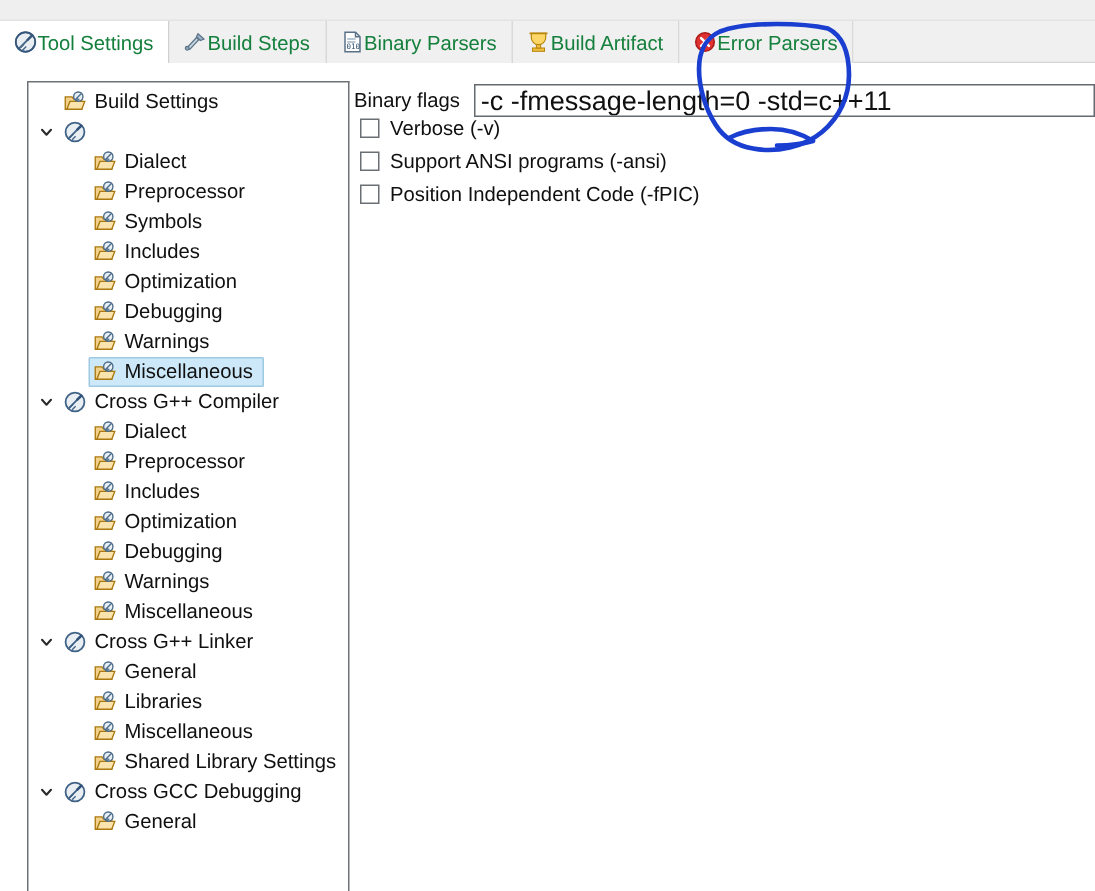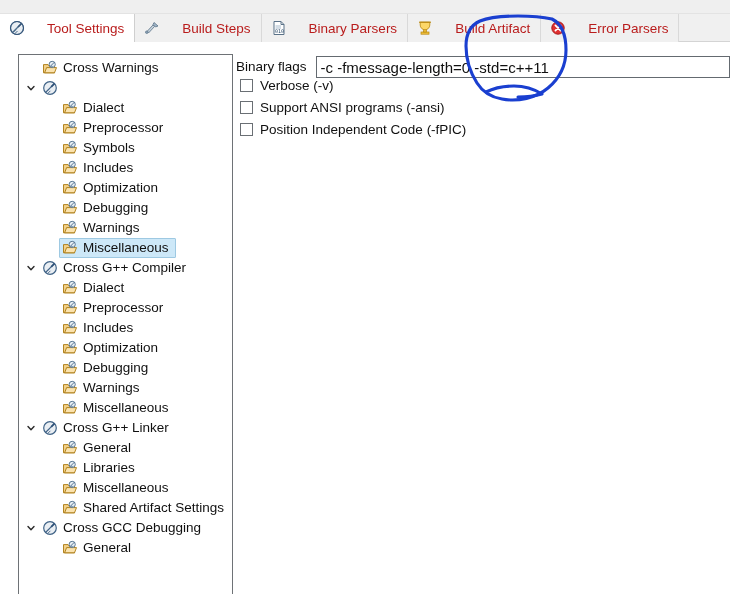--- a/index.html
+++ b/index.html
@@ -35,26 +35,26 @@
     height: 28px;
     background: #f0f0f0;
     border-bottom: 1px solid #d4d4d4;
     display: flex;
     align-items: stretch;
     box-sizing: border-box;
   }
   .tab {
     display: flex;
     align-items: center;
-    gap: 22px;
+    gap: 0;
     padding: 0 10px 0 9px;
     height: 28px;
     box-sizing: border-box;
     font-size: 13.5px;
-    color: #b91c1c;
+    color: #15803d;
     white-space: nowrap;
     border-right: 1px solid #d9d9d9;
     background: #f0f0f0;
     cursor: default;
   }
   .tab.selected {
     background: #ffffff;
     border-right: 1px solid #cfcfcf;
   }
   .tabbar-filler {
@@ -161,21 +161,21 @@
     margin-right: 9px;
     line-height: 16px;
   }
   .flags-input {
     flex: 1;
     height: 22px;
     box-sizing: border-box;
     border: 1px solid #646a70;
     background: #ffffff;
     font-family: "Liberation Sans", sans-serif;
-    font-size: 15px;
+    font-size: 18px;
     color: #101010;
     padding: 1px 4px;
     outline: none;
     margin-right: 0px;
   }
 
   .checks {
     position: absolute;
     left: 6px;
     top: 32px;
@@ -288,21 +288,21 @@
       <div class="tree-row depth1">
         <span class="twisty"></span>
         <span class="selwrap">
           <span class="ticon"><svg width="16" height="16" viewBox="0 0 16 16">
               <path d="M1.5 12.8 V4.6 H6 L7.2 6 H12.5 V12.8 Z" fill="#f3d18a" stroke="#a9780f" stroke-width="0.9"></path>
               <path d="M2.6 12.8 L4.6 7.6 H14.5 L12.5 12.8 Z" fill="#fbe3ae" stroke="#a9780f" stroke-width="0.9"></path>
               <circle cx="10.2" cy="4.4" r="3.1" fill="#e7eef4" stroke="#4a6b8a" stroke-width="0.9"></circle>
               <path d="M8 6.6 L12.4 2.2" stroke="#4a6b8a" stroke-width="0.9"></path>
               <path d="M8.7 6.9 L10.1 5.5 M9.5 7.3 L10.9 5.9" stroke="#4a6b8a" stroke-width="0.7"></path>
             </svg></span>
-          <span class="tlabel">Cross Warnings</span>
+          <span class="tlabel">Build Settings</span>
         </span>
       </div>
       <div class="tree-row depth1">
         <span class="twisty">
           <svg width="10" height="10" viewBox="0 0 10 10">
             <path d="M2 3.5 L5 6.8 L8 3.5" fill="none" stroke="#2b2b2b" stroke-width="1.4" stroke-linecap="round" stroke-linejoin="round"></path>
           </svg>
         </span>
         <span class="selwrap">
           <span class="ticon"><svg width="16" height="16" viewBox="0 0 16 16">
@@ -582,21 +582,21 @@
       <div class="tree-row depth2">
         <span class="twisty"></span>
         <span class="selwrap">
           <span class="ticon"><svg width="16" height="16" viewBox="0 0 16 16">
               <path d="M1.5 12.8 V4.6 H6 L7.2 6 H12.5 V12.8 Z" fill="#f3d18a" stroke="#a9780f" stroke-width="0.9"></path>
               <path d="M2.6 12.8 L4.6 7.6 H14.5 L12.5 12.8 Z" fill="#fbe3ae" stroke="#a9780f" stroke-width="0.9"></path>
               <circle cx="10.2" cy="4.4" r="3.1" fill="#e7eef4" stroke="#4a6b8a" stroke-width="0.9"></circle>
               <path d="M8 6.6 L12.4 2.2" stroke="#4a6b8a" stroke-width="0.9"></path>
               <path d="M8.7 6.9 L10.1 5.5 M9.5 7.3 L10.9 5.9" stroke="#4a6b8a" stroke-width="0.7"></path>
             </svg></span>
-          <span class="tlabel">Shared Artifact Settings</span>
+          <span class="tlabel">Shared Library Settings</span>
         </span>
       </div>
       <div class="tree-row depth1">
         <span class="twisty">
           <svg width="10" height="10" viewBox="0 0 10 10">
             <path d="M2 3.5 L5 6.8 L8 3.5" fill="none" stroke="#2b2b2b" stroke-width="1.4" stroke-linecap="round" stroke-linejoin="round"></path>
           </svg>
         </span>
         <span class="selwrap">
           <span class="ticon"><svg width="16" height="16" viewBox="0 0 16 16">

